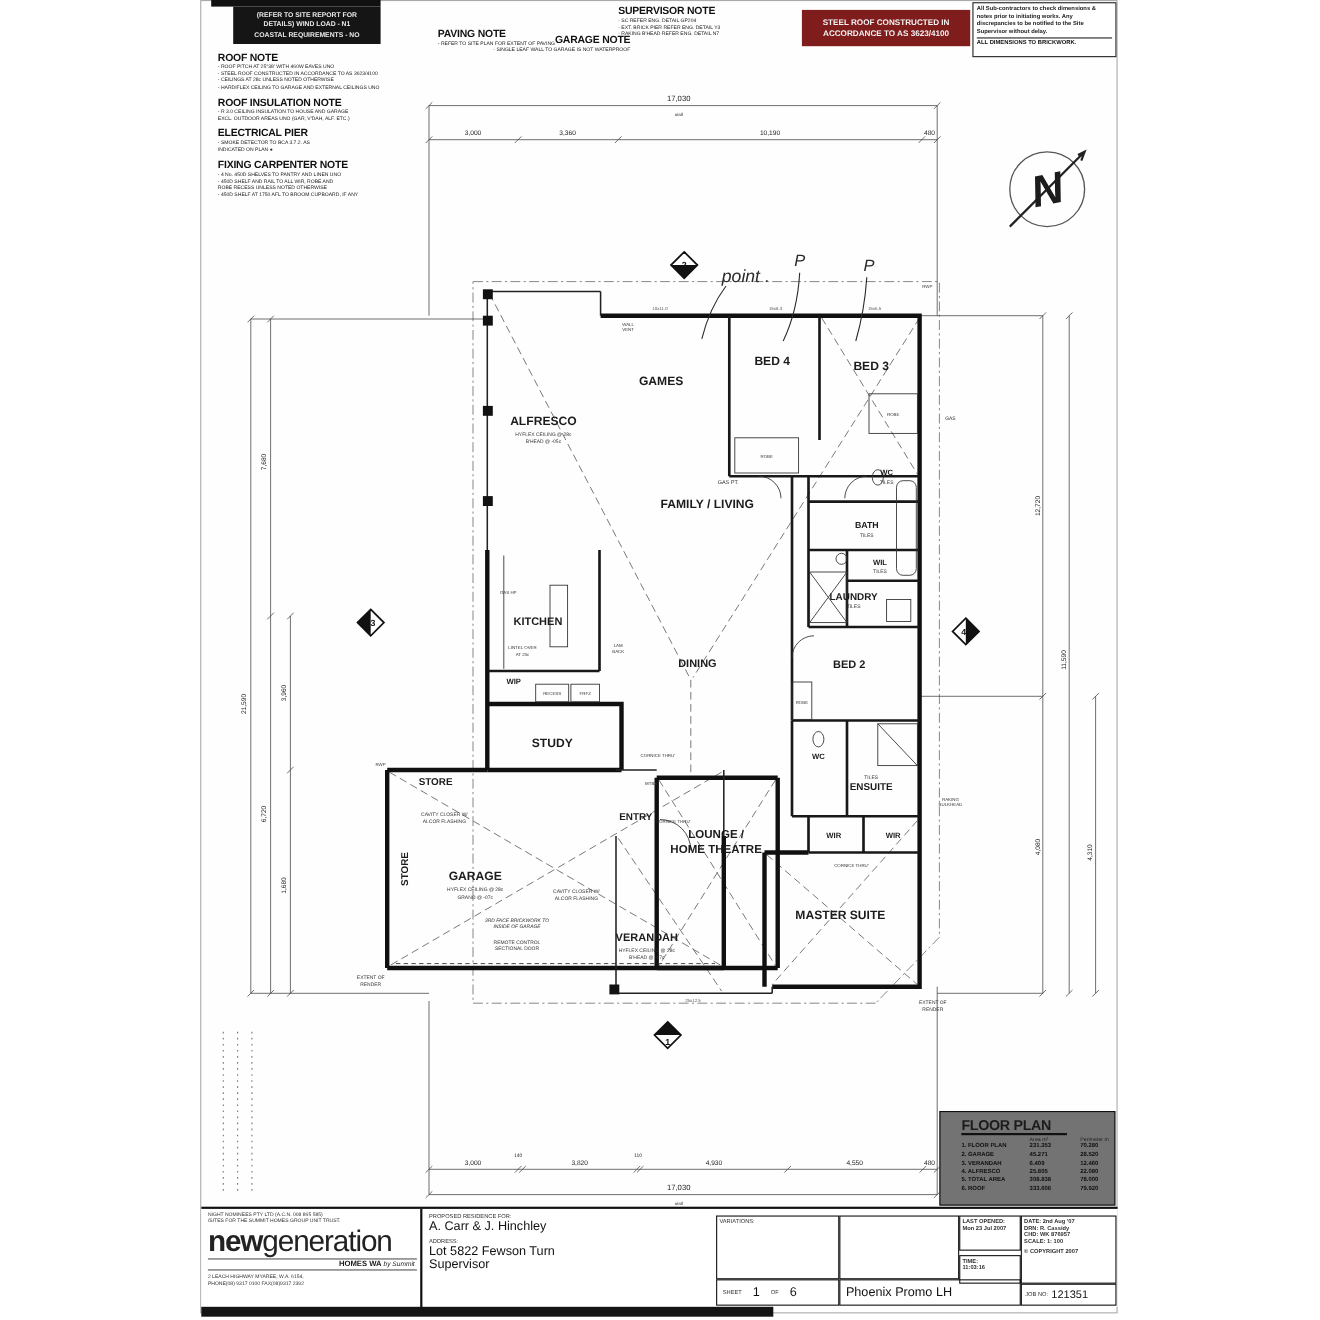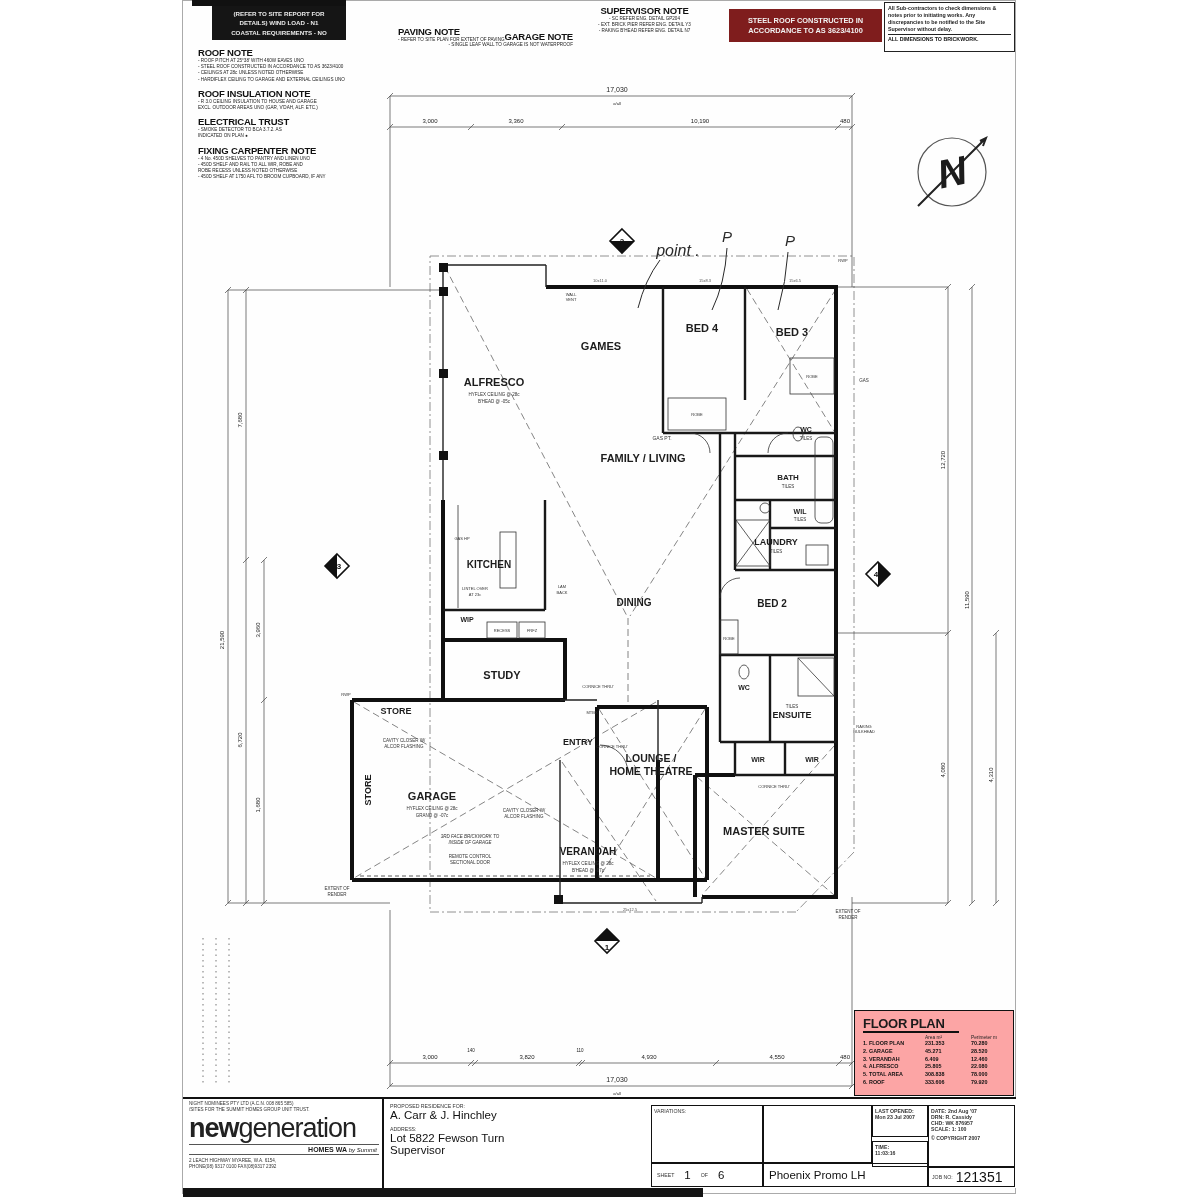--- a/index.html
+++ b/index.html
@@ -11,31 +11,31 @@
   
   .banner-strip{left:192px;top:0;width:154px;height:6px;background:#111;}
   .banner{left:212px;top:6px;width:134px;height:34px;background:#151515;color:#e8e8e8;
           font-size:6.2px;font-weight:bold;text-align:center;line-height:1.5;padding-top:3px;box-sizing:border-box;}
   
   .notes-col{left:198px;top:42px;width:168px;}
   .note-title{font-size:9.5px;font-weight:bold;letter-spacing:-0.2px;margin-top:5px;color:#111;}
   .note-item{font-size:4.6px;line-height:1.35;color:#222;}
   .paving{left:398px;top:5px;width:170px;margin-top:21px;}
   .garagenote{left:398px;top:31px;width:175px;text-align:right;}
-  .supervisor{left:562px;top:5px;width:165px;text-align:center;}
+  .supervisor{left:562px;top:5px;width:165px;}
   .steelbox{left:729px;top:9px;width:153px;height:33px;background:#7f1d1d;color:#f2f2f2;
             font-size:7.4px;font-weight:bold;text-align:center;display:flex;align-items:center;
             justify-content:center;padding:2px;box-sizing:border-box;line-height:1.35;}
   .subbox{left:884px;top:2px;width:131px;height:50px;border:1px solid #222;background:#fff;
           box-sizing:border-box;padding:2px 3px;}
   .subbox .body{font-size:5.3px;line-height:1.32;font-weight:bold;color:#222;}
   .subbox .footer{font-size:5.3px;font-weight:bold;border-top:1px solid #222;margin-top:1px;padding-top:1px;color:#111;}
   
-  .fp-table{left:854px;top:1010px;width:160px;height:86px;border:1.5px solid #111;background:#fca5a5;
-            box-sizing:border-box;padding:3px 8px;}
+  .fp-table{left:854px;top:1010px;width:160px;height:86px;border:1.5px solid #111;background:#737373;
+            box-sizing:border-box;padding:3px 19px;}
   .fp-title{font-size:13px;font-weight:bold;letter-spacing:-0.3px;border-bottom:2px solid #111;
             display:inline-block;padding-right:14px;margin-bottom:2px;}
   .fp-head{display:grid;grid-template-columns:62px 46px 46px;font-size:4.8px;color:#222;}
   .fp-row{display:grid;grid-template-columns:62px 46px 46px;font-size:5.4px;font-weight:bold;color:#111;line-height:1.45;}
   
   .titleblock{left:183px;top:1097px;width:833px;height:91px;border-top:2px solid #111;background:#fff;box-sizing:border-box;}
   .tb{position:absolute;box-sizing:border-box;}
   .tiny{font-size:4.6px;color:#333;line-height:1.3;}
   .logo-line{font-size:27px;letter-spacing:-1px;color:#222;}
   .logo-new{font-weight:bold;text-align:right;}
@@ -71,21 +71,21 @@
       <div class="note-item">- STEEL ROOF CONSTRUCTED IN ACCORDANCE TO AS 3623/4100</div>
       <div class="note-item">- CEILINGS AT 28c UNLESS NOTED OTHERWISE</div>
       <div class="note-item">- HARDIFLEX CEILING TO GARAGE AND EXTERNAL CEILINGS UNO</div>
     </div>
     <div>
       <div class="note-title">ROOF INSULATION NOTE</div>
       <div class="note-item">- R 3.0 CEILING INSULATION TO HOUSE AND GARAGE</div>
       <div class="note-item">EXCL. OUTDOOR AREAS UNO (GAR, V'DAH, ALF. ETC.)</div>
     </div>
     <div>
-      <div class="note-title">ELECTRICAL TRUST</div>
+      <div class="note-title">ELECTRICAL PIER</div>
       <div class="note-item">- SMOKE DETECTOR TO BCA 3.7.2. AS</div>
       <div class="note-item">INDICATED ON PLAN ●</div>
     </div>
     <div>
       <div class="note-title">FIXING CARPENTER NOTE</div>
       <div class="note-item">- 4 No. 450D SHELVES TO PANTRY AND LINEN UNO</div>
       <div class="note-item">- 450D SHELF AND RAIL TO ALL WIR, ROBE AND</div>
       <div class="note-item">ROBE RECESS UNLESS NOTED OTHERWISE</div>
       <div class="note-item">- 450D SHELF AT 1750 AFL TO BROOM CUPBOARD, IF ANY</div>
     </div>
@@ -437,17 +437,17 @@
 
     <div class="tb cellbox" style="left:745px;top:6px;width:87px;height:62px;padding:2px;">
       <div class="lbl" style="font-weight:bold">DATE: 2nd Aug '07</div>
       <div class="lbl" style="font-weight:bold">DRN:  R. Cassidy</div>
       <div class="lbl" style="font-weight:bold">CHD:  WK 876957</div>
       <div class="lbl" style="font-weight:bold">SCALE:  1: 100</div>
       <div class="lbl" style="font-weight:bold;margin-top:3px">© COPYRIGHT 2007</div>
     </div>
     <div class="tb cellbox" style="left:745px;top:68px;width:87px;height:20px;display:flex;align-items:center;gap:3px;padding:0 3px;">
       <span class="lbl">JOB NO:</span>
-      <span class="val" style="font-size:14px">121351</span>
+      <span class="val" style="font-size:10px">121351</span>
     </div>
   </div>
   <div class="abs bottom-strip"></div>
 </div>
 
 </body></html>

